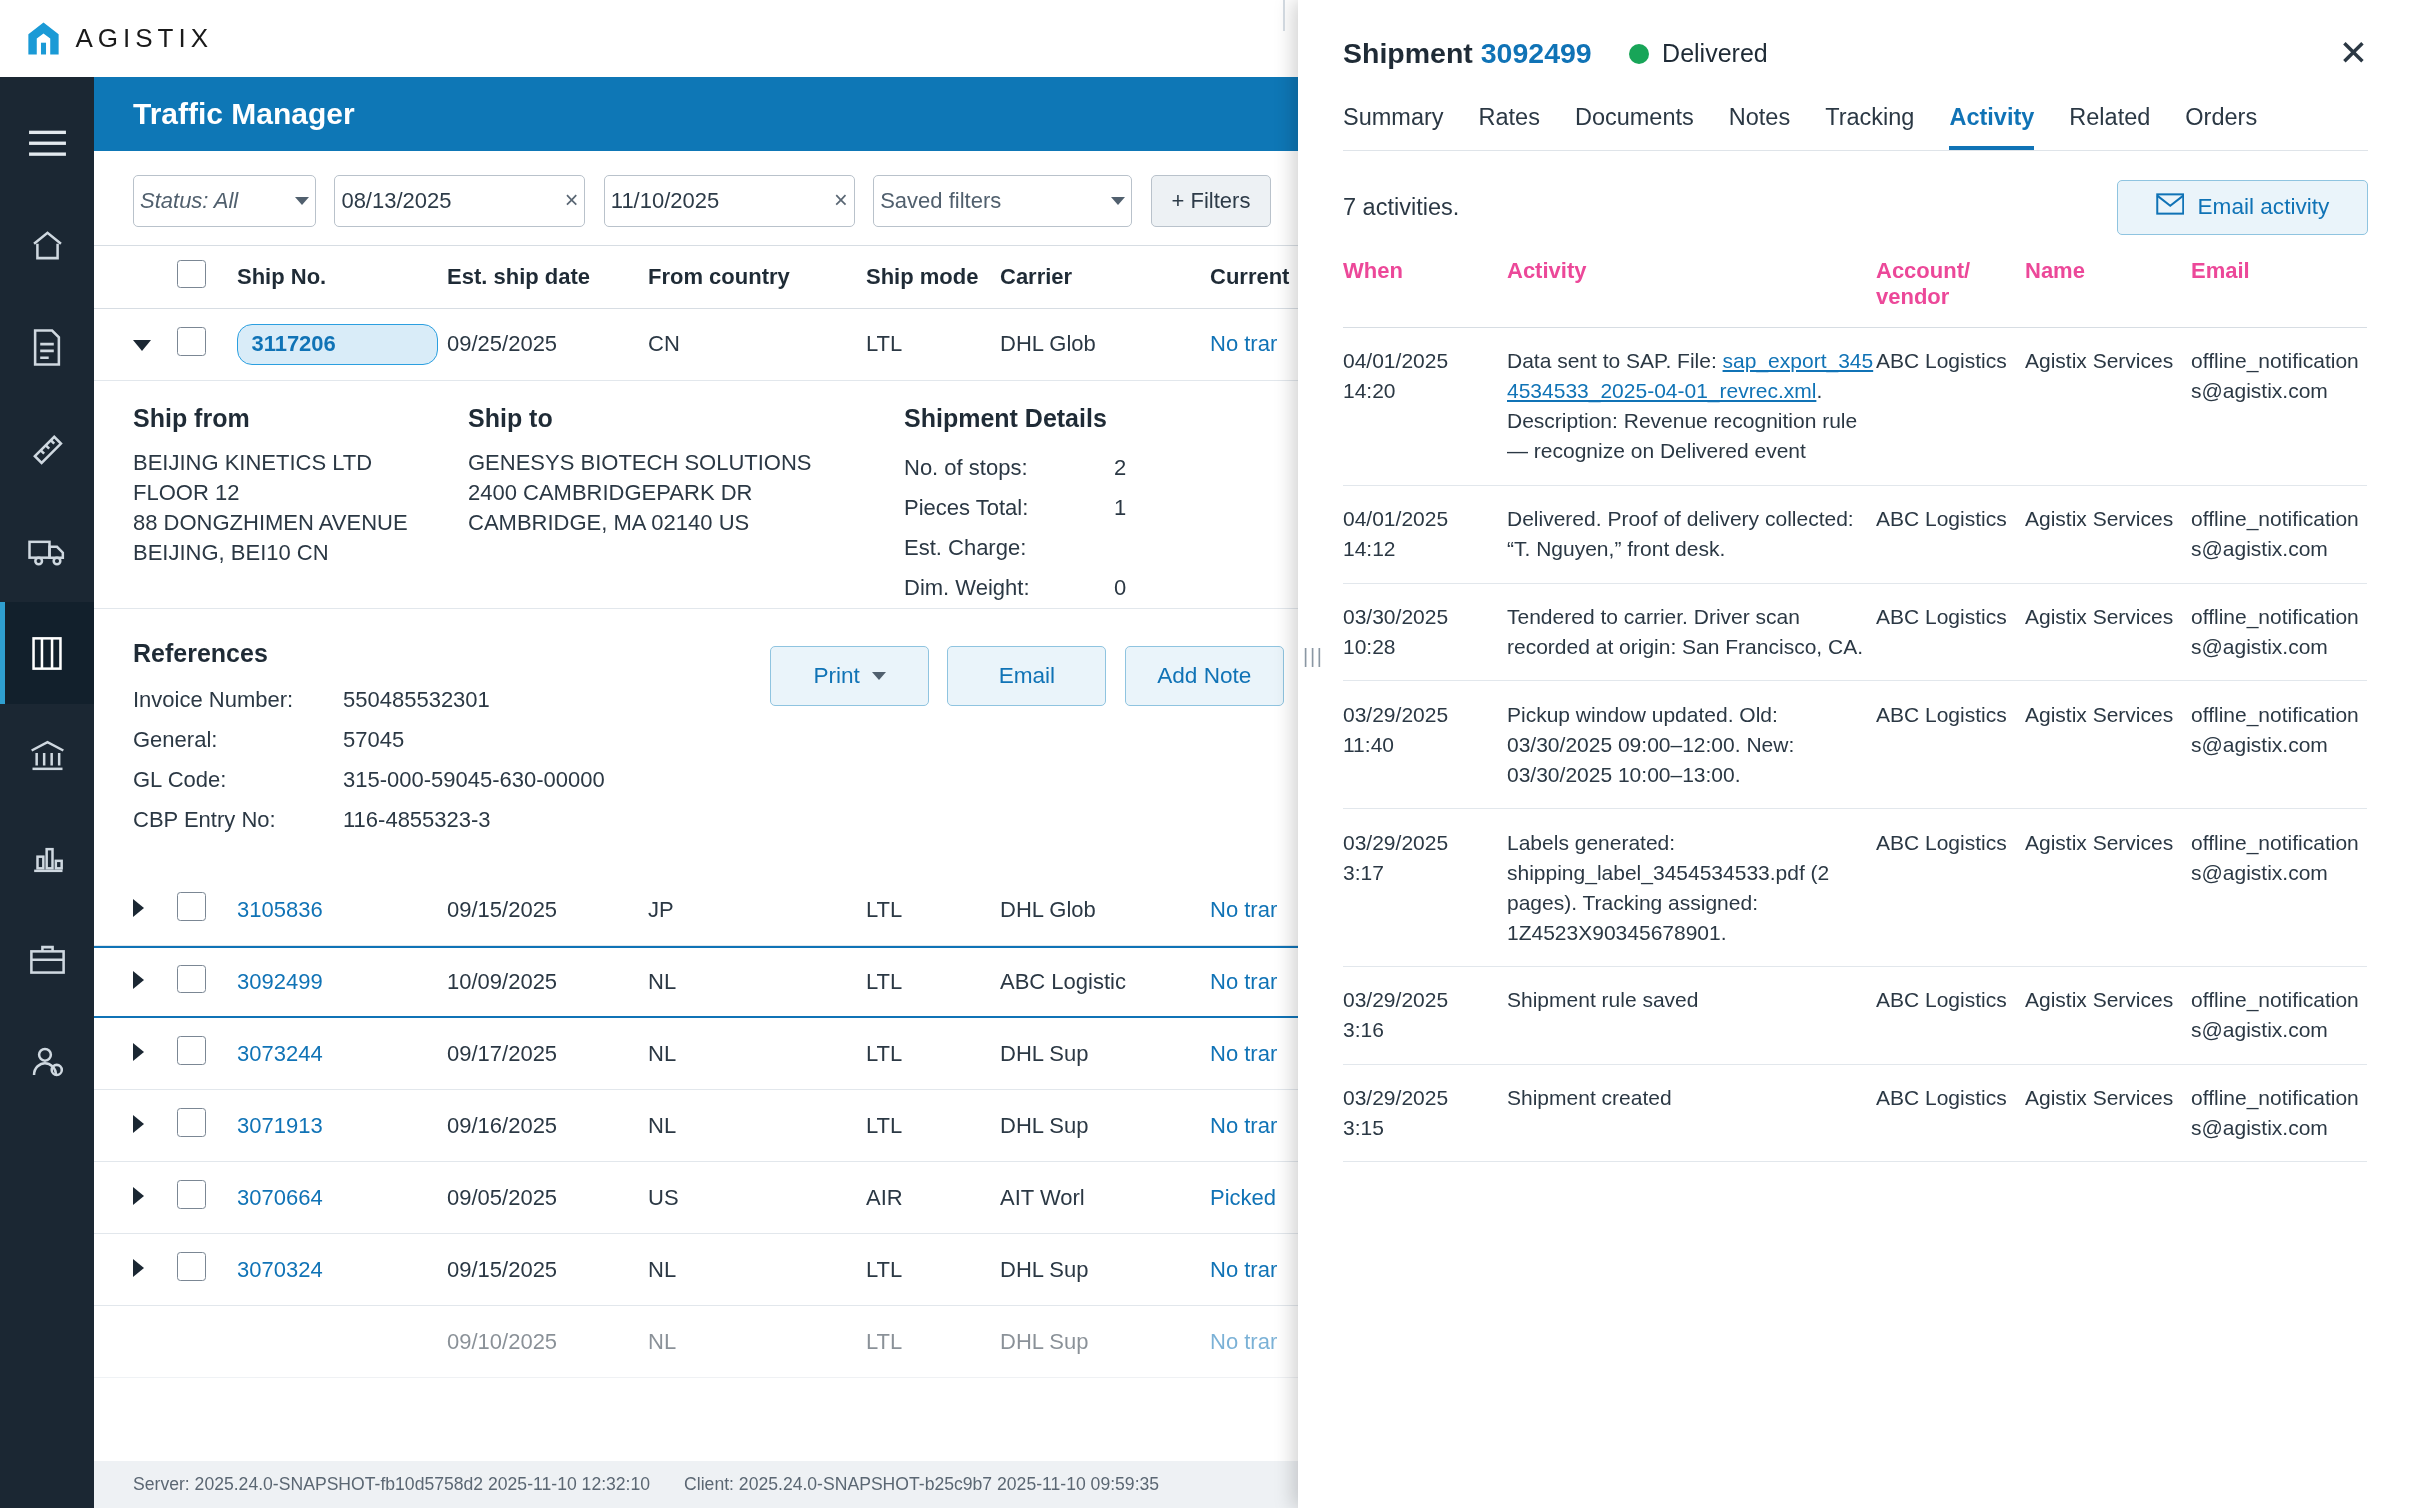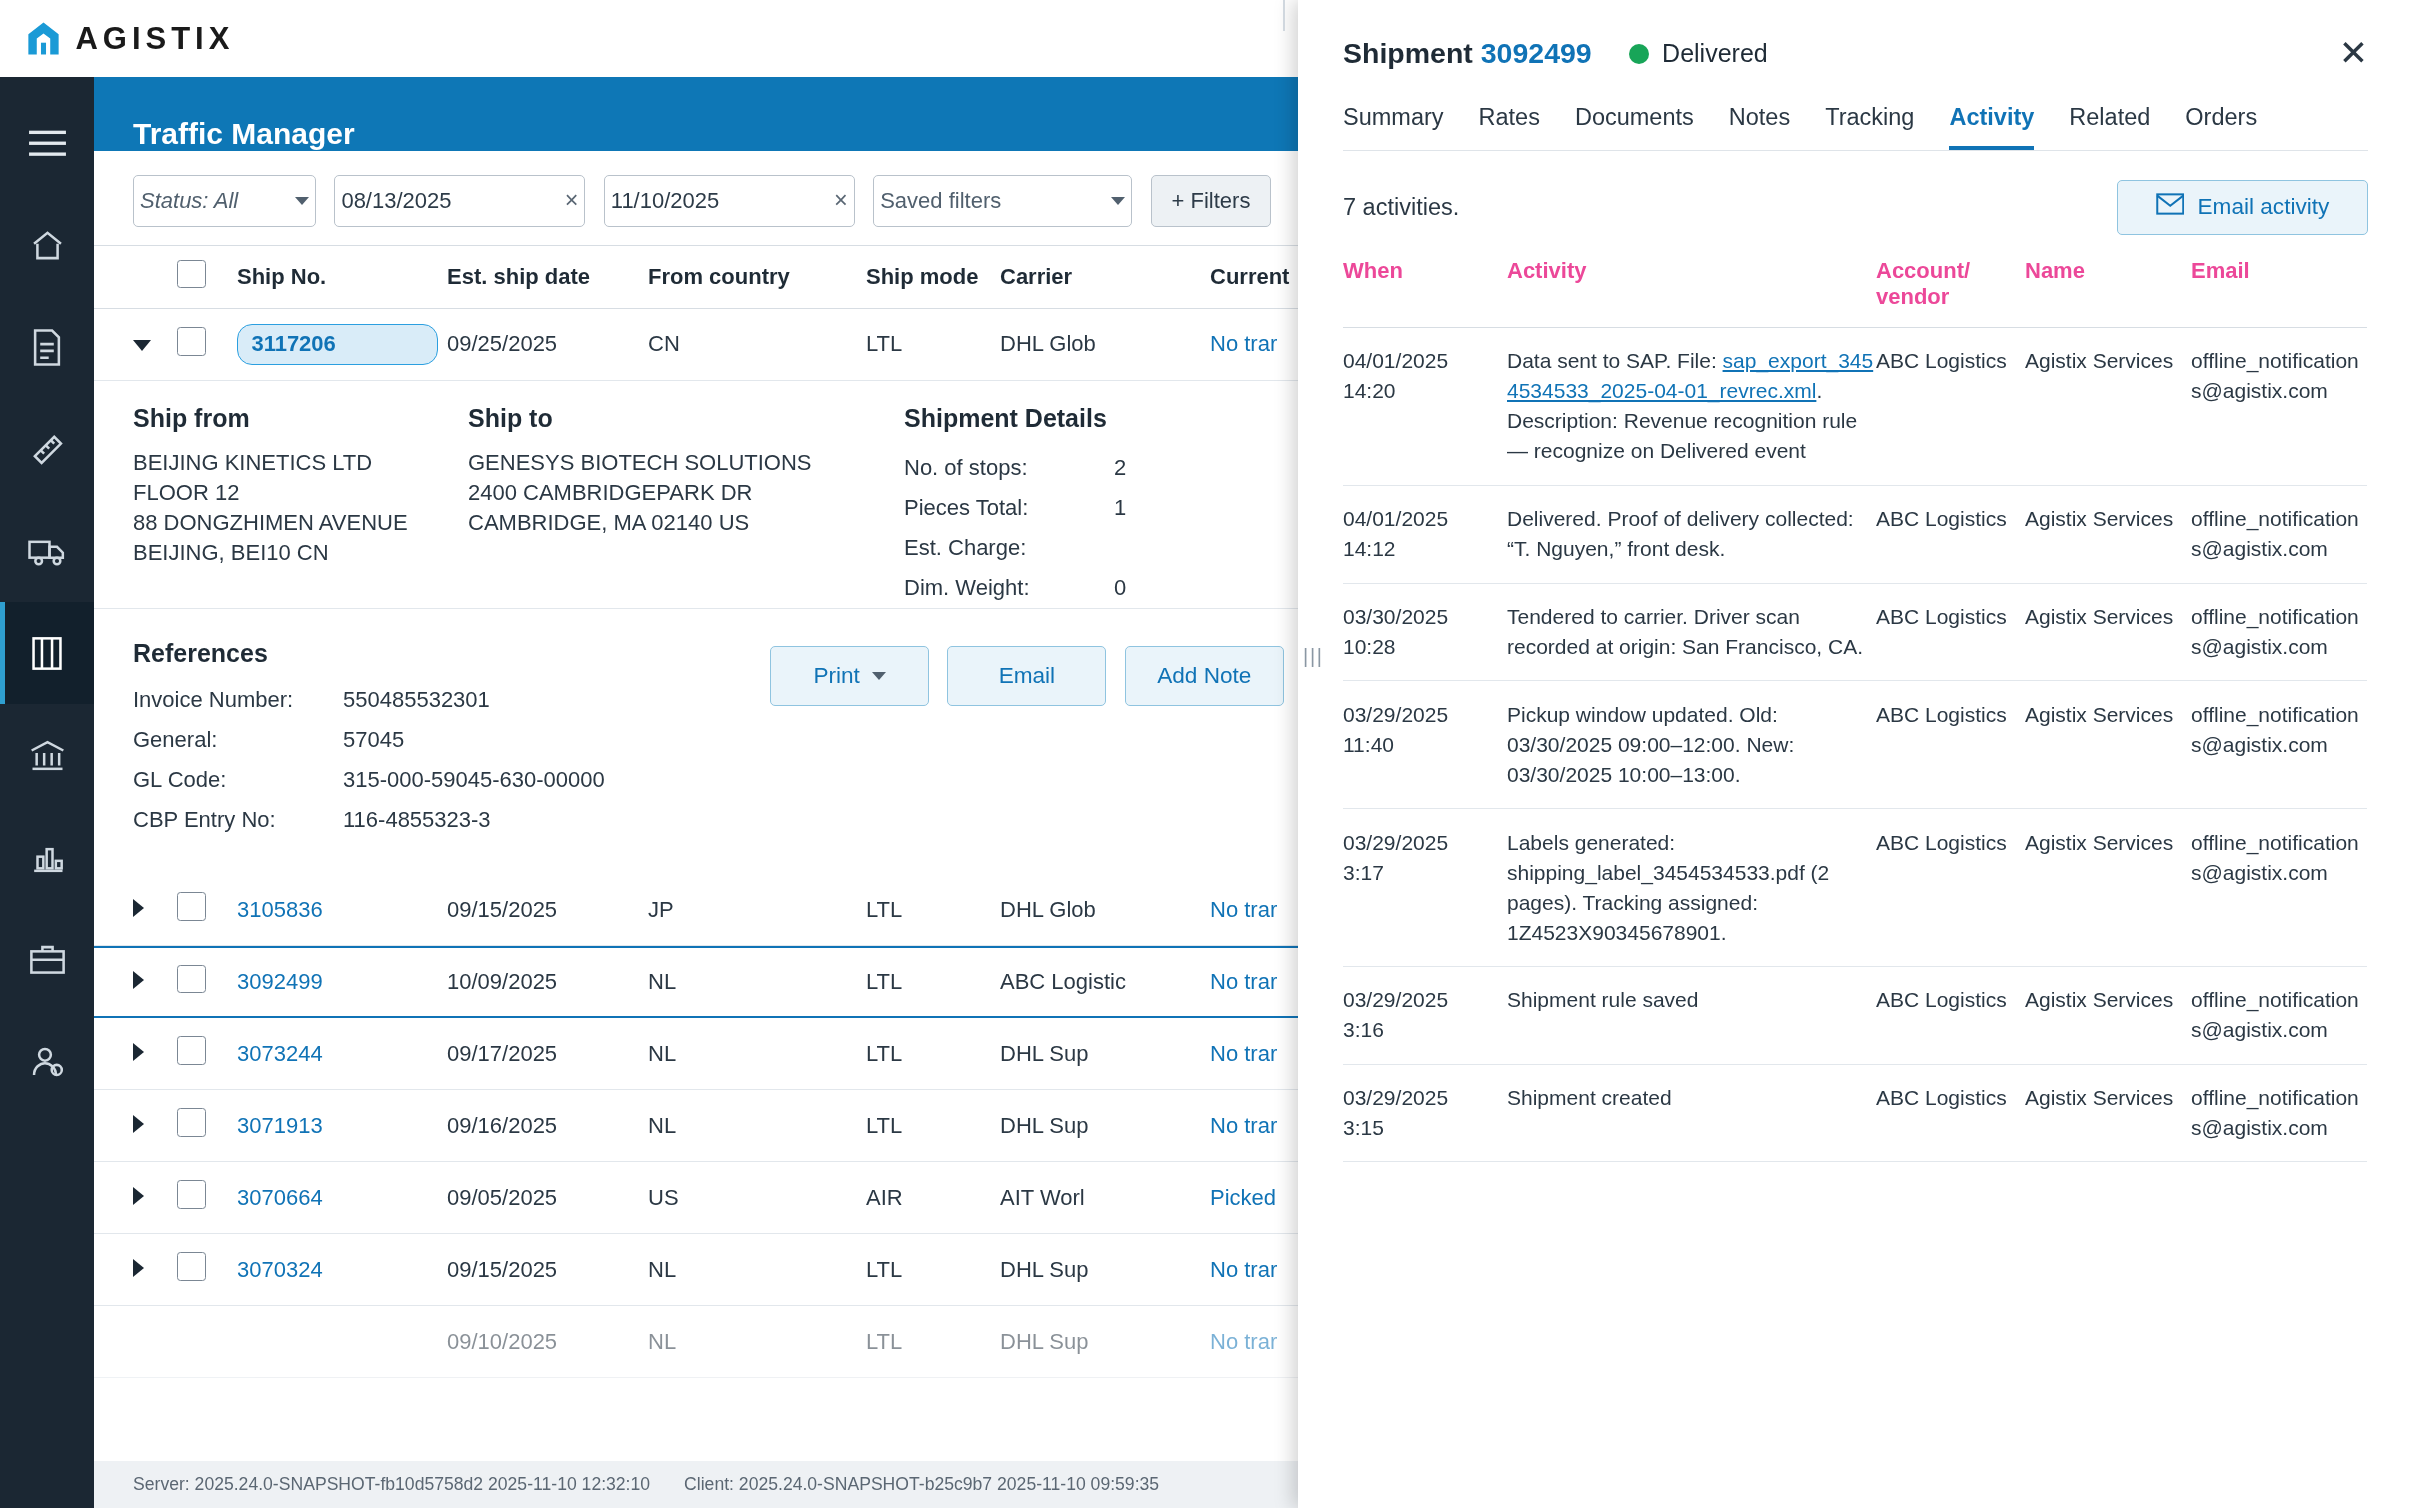--- a/index.html
+++ b/index.html
@@ -22,21 +22,21 @@
     width: 2413px; height: 77px;
     background: #ffffff;
     display: flex; align-items: center;
   }
   .logo-wrap {
     display: flex; align-items: center; gap: 13.4px;
     margin-left: 25px;
   }
   .logo-mark { width: 37px; height: 37px; }
   .logo-text {
-    font-size: 31px; font-weight: bold; letter-spacing: 5px;
+    font-size: 26px; font-weight: normal; letter-spacing: 5px;
     color: #1a1a1a;
   }
 
   
   .rail {
     position: absolute; top: 77px; left: 0;
     width: 94px; height: 1431px;
     background: #1b2733;
     display: flex; flex-direction: column; align-items: center;
     padding-top: 15px;
@@ -55,21 +55,21 @@
   .rail-item svg { display: block; }
 
   
   .main {
     position: absolute; top: 77px; left: 94px;
     width: 2320px; height: 1431px;
     background: #ffffff;
   }
   .page-header {
     height: 74px; background: #0e77b6;
-    display: flex; align-items: flex-end;
+    display: flex; align-items: center;
     padding-left: 39px;
   }
   .page-title {
     color: #ffffff; font-size: 30px; font-weight: bold;
   }
 
   
   .filters {
     display: flex; align-items: center; gap: 18.4px;
     padding: 23.5px 34px 18.4px 39px;

